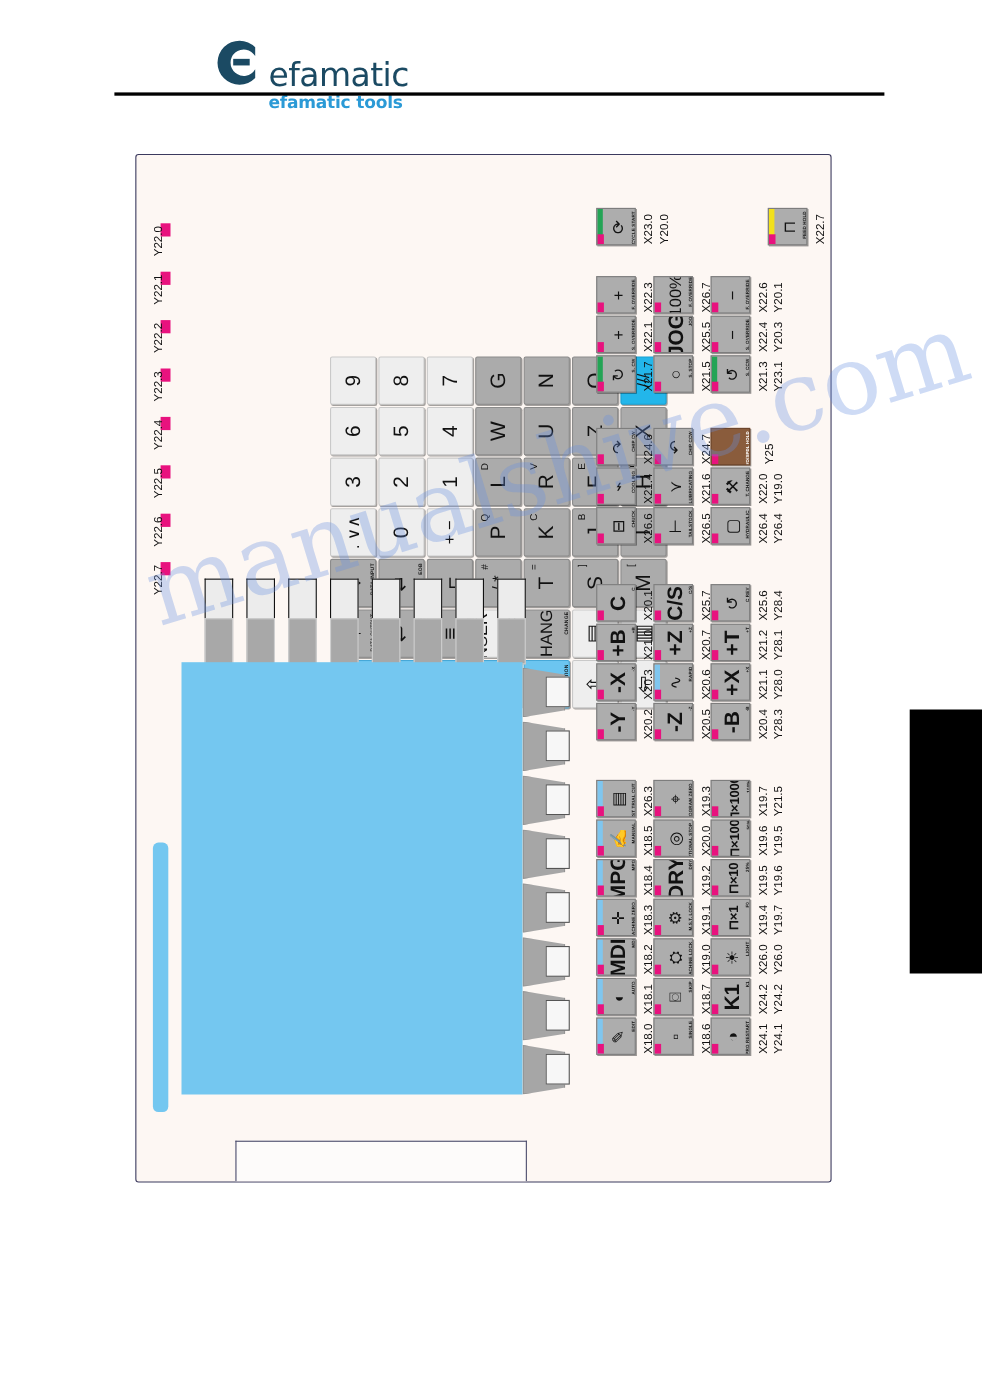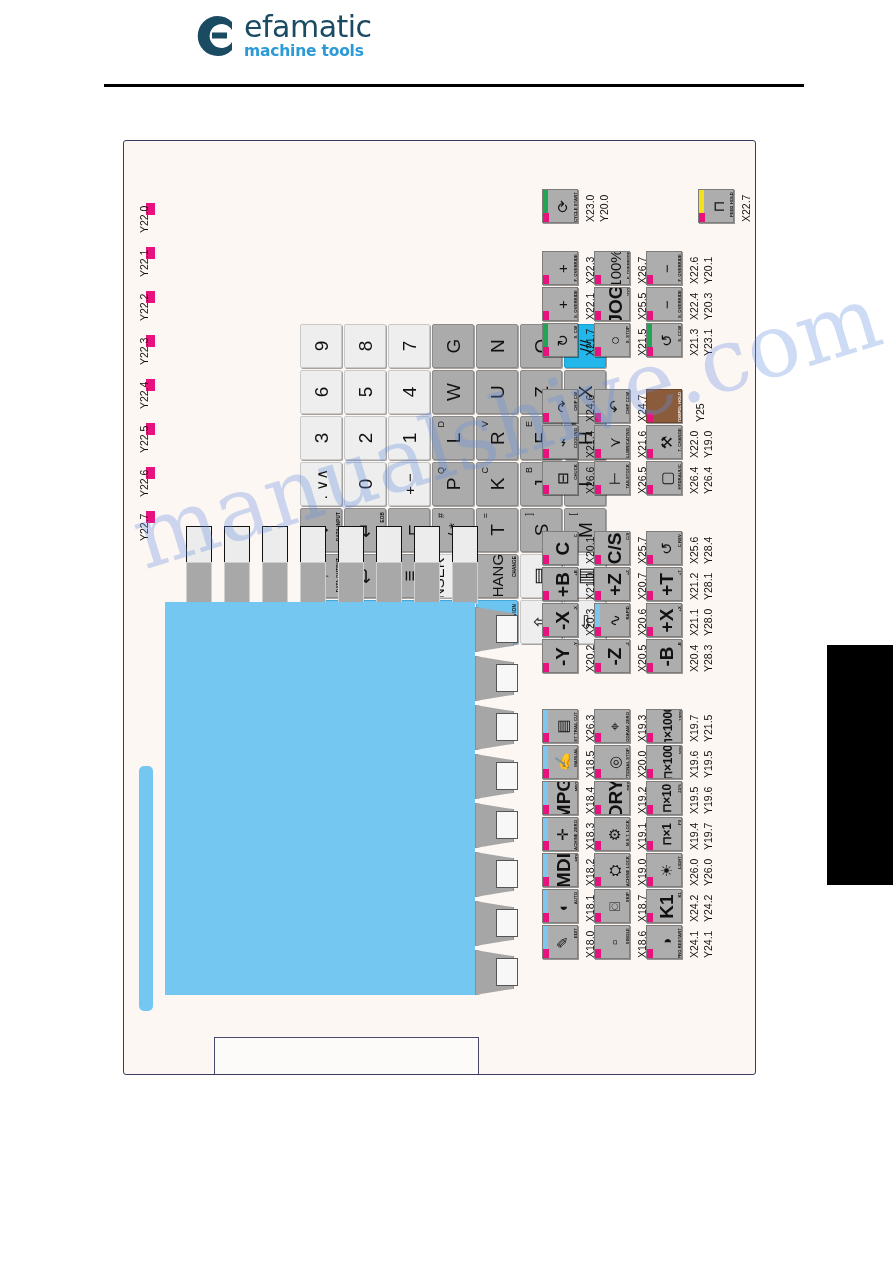--- a/index.html
+++ b/index.html
@@ -19,21 +19,21 @@
   
   #header { position: absolute; left: 0; top: 0; width: 893px; height: 95px; }
   #logo-wrap {
     position: absolute; left: 192px; top: 12px;
     display: flex; align-items: center; gap: 6px;
   }
   #logo-mark { width: 46px; height: 46px; flex: 0 0 auto; }
   #logo-text { display: flex; flex-direction: column; line-height: 1; }
   #logo-title {
     font-size: 30px; color: #1b4a63; letter-spacing: -0.5px;
-    font-family: "DejaVu Sans", sans-serif; font-weight: 400;
+    font-family: "DejaVu Sans", sans-serif; font-weight: 400; margin-top: 42px;
   }
   #logo-sub {
     font-size: 15.5px; color: #2b9ad6; font-weight: bold;
     letter-spacing: -0.2px; margin-top: 2px;
     font-family: "DejaVu Sans", sans-serif;
   }
   #header-rule {
     position: absolute; left: 104px; top: 84px;
     width: 700px; height: 3px; background: #000;
   }
@@ -219,21 +219,21 @@
 <div id="page">
 
   <div id="header">
     <div id="logo-wrap">
       <svg id="logo-mark" viewBox="0 0 46 46">
         <path d="M40 9 A20 20 0 1 0 40 37 L40 29 A12 12 0 1 1 40 17 Z" fill="#1b4a63"></path>
         <rect x="20" y="19.5" width="15" height="6" fill="#1b4a63"></rect>
       </svg>
       <div id="logo-text">
         <div id="logo-title">efamatic</div>
-        <div id="logo-sub">machine tools</div>
+        <div id="logo-sub">efamatic tools</div>
       </div>
     </div>
     <div id="header-rule"></div>
   </div>
 
   <div id="edge-tab"></div>
 
   <div id="figure">
 
     <div id="mdi-grid" class="keygrid">

